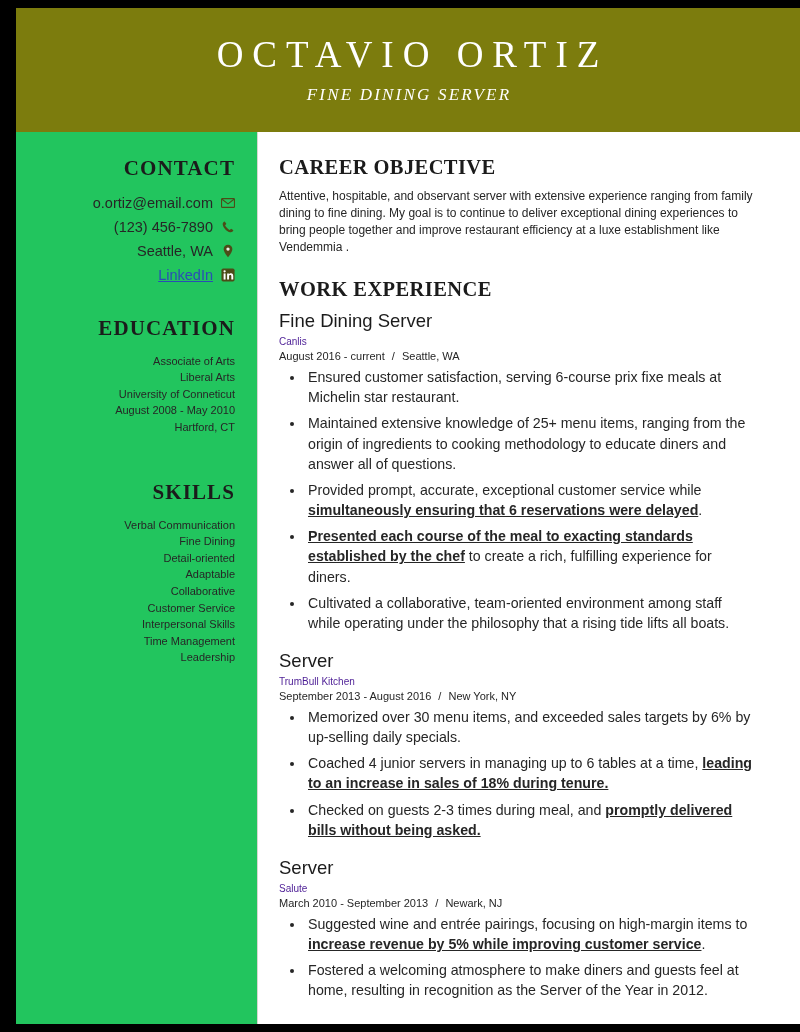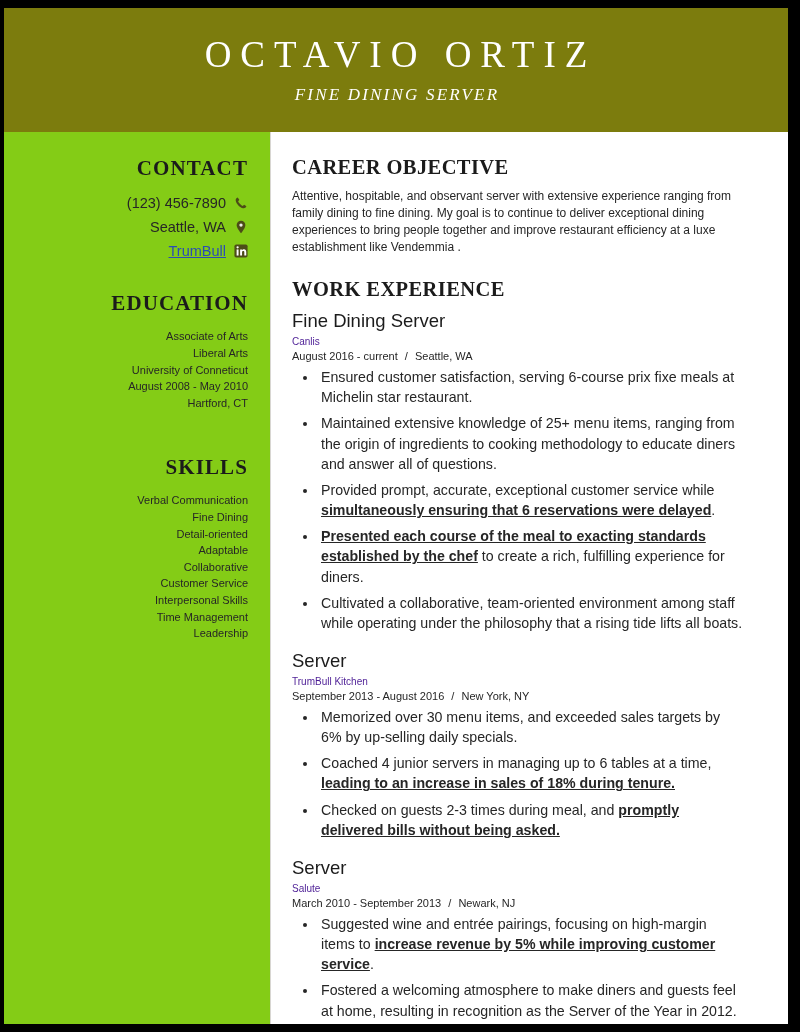--- a/index.html
+++ b/index.html
@@ -8,21 +8,21 @@
     background: #000;
   }
   body {
     width: 800px;
     height: 1032px;
     font-family: "Liberation Sans", sans-serif;
     -webkit-font-smoothing: antialiased;
   }
   .page {
     position: absolute;
-    left: 4px;
+    left: 16px;
     top: 8px;
     width: 784px;
     height: 1016px;
     background: #ffffff;
     overflow: hidden;
   }
   
   .header {
     background: #7c7c0d;
     height: 124px;
@@ -48,22 +48,22 @@
     letter-spacing: 2.2px;
     padding-left: 2px;
     margin-top: 10px;
   }
   
   .body-wrap {
     display: flex;
     height: 892px;
   }
   .sidebar {
-    width: 266px;
-    background: #84cc16;
+    width: 241px;
+    background: #22c55e;
     box-sizing: border-box;
     padding: 24px 22px 0 10px;
     text-align: right;
   }
   .main {
     flex: 1;
     background: #ffffff;
     box-sizing: border-box;
     padding: 24px 44px 0 21px;
   }
@@ -175,38 +175,47 @@
     <div class="header-title">FINE DINING SERVER</div>
   </div>
 
   <div class="body-wrap">
 
     <div class="sidebar">
 
       <div class="side-heading">CONTACT</div>
       <div id="contact-list">
           <div class="contact-row">
+            <span class="txt">o.ortiz@email.com</span>
+            <span class="ico">
+              <svg width="14" height="14" viewBox="0 0 16 16">
+                <rect x="0.6" y="3" width="14.8" height="10" rx="1" fill="none" stroke="#4c4c18" stroke-width="1.3"></rect>
+                <path d="M1.2 3.8 L8 9 L14.8 3.8" fill="none" stroke="#4c4c18" stroke-width="1.3"></path>
+              </svg>
+            </span>
+          </div>
+          <div class="contact-row">
             <span class="txt">(123) 456-7890</span>
             <span class="ico">
               <svg width="14" height="14" viewBox="0 0 16 16">
                 <path d="M4.2 1.6 C2.6 2.2 1.6 3.6 2 5.4 C2.7 9 6.6 13.2 10.4 14 C12.1 14.4 13.6 13.4 14.2 11.8 L11.6 10 L9.9 11.5 C8.2 10.6 5.6 8 4.7 6.2 L6.1 4.4 Z" fill="#4c4c18"></path>
               </svg>
             </span>
           </div>
           <div class="contact-row">
             <span class="txt">Seattle, WA</span>
             <span class="ico">
               <svg width="14" height="14" viewBox="0 0 16 16">
                 <path d="M8 0.8 C5.2 0.8 3 3 3 5.8 C3 9.6 8 15.2 8 15.2 C8 15.2 13 9.6 13 5.8 C13 3 10.8 0.8 8 0.8 Z" fill="#4c4c18"></path>
                 <circle cx="8" cy="5.8" r="1.9" fill="#efeeec"></circle>
               </svg>
             </span>
           </div>
           <div class="contact-row">
-            <span class="txt"><a href="#">TrumBull</a></span>
+            <span class="txt"><a href="#">LinkedIn</a></span>
             <span class="ico">
               <svg width="14" height="14" viewBox="0 0 16 16">
                 <rect x="0.5" y="0.5" width="15" height="15" rx="2" fill="#4c4c18"></rect>
                 <rect x="3" y="6.2" width="2.2" height="7" fill="#ffffff"></rect>
                 <circle cx="4.1" cy="3.8" r="1.3" fill="#ffffff"></circle>
                 <path d="M7 6.2 h2.1 v1 c0.5 -0.9 1.5 -1.2 2.4 -1.2 c1.6 0 2.5 1 2.5 3 v4.2 h-2.2 V9.4 c0 -1 -0.4 -1.5 -1.2 -1.5 c-0.8 0 -1.4 0.6 -1.4 1.6 v3.7 H7 Z" fill="#ffffff"></path>
               </svg>
             </span>
           </div>
         </div>

